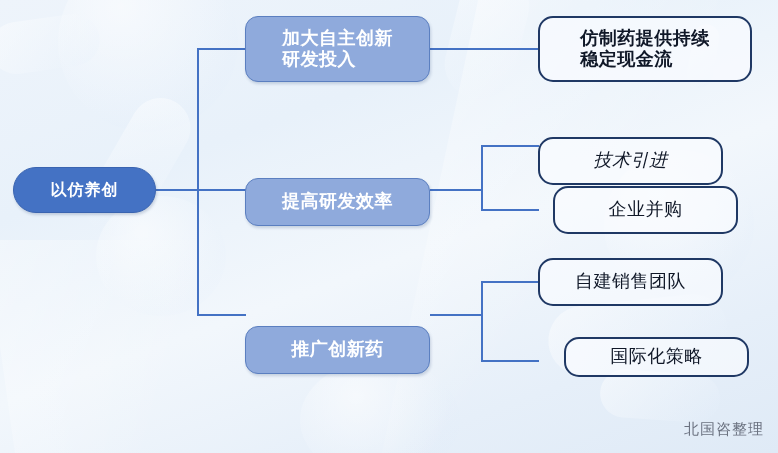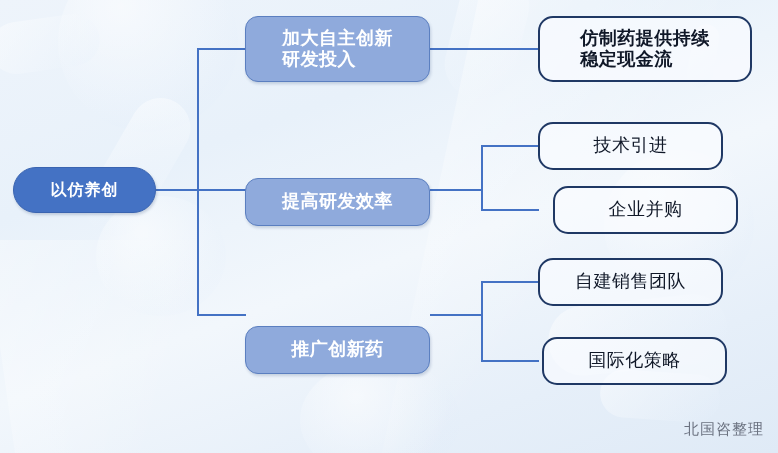--- a/index.html
+++ b/index.html
@@ -165,31 +165,31 @@
 
   <div class="node node-l2" style="left:245px; top:291px; width:185px; height:48px;margin-top:35px;">
     <span class="node-text">推广创新药</span>
   </div>
 
   <div class="node node-l3" style="left:538px; top:16px; width:214px; height:66px;font-weight:bold;">
     <span class="node-text">仿制药提供持续
 稳定现金流</span>
   </div>
 
-  <div class="node node-l3" style="left:538px; top:122px; width:185px; height:48px;">
+  <div class="node node-l3" style="left:538px; top:137px; width:185px; height:48px;font-style:italic;">
     <span class="node-text">技术引进</span>
   </div>
 
   <div class="node node-l3" style="left:538px; top:186px; width:185px; height:48px;margin-left:15px;">
     <span class="node-text">企业并购</span>
   </div>
 
   <div class="node node-l3" style="left:538px; top:258px; width:185px; height:48px;">
     <span class="node-text">自建销售团队</span>
   </div>
 
-  <div class="node node-l3" style="left:542px; top:337px; width:185px; height:48px;">
+  <div class="node node-l3" style="left:564px; top:337px; width:185px; height:40px;">
     <span class="node-text">国际化策略</span>
   </div>
 
   <div class="watermark" style="right:14px; bottom:14px;">北国咨整理</div>
 
 </div>
 
 </body></html>

